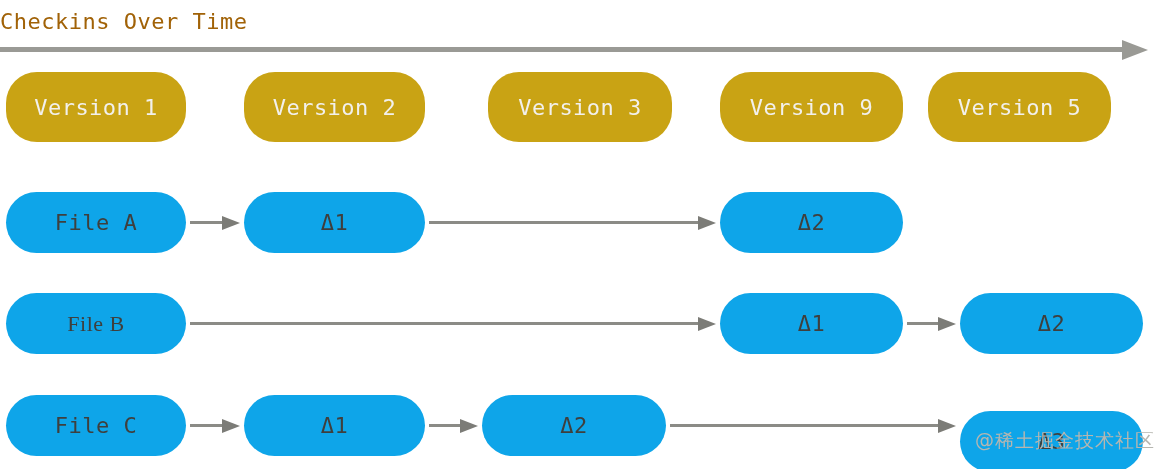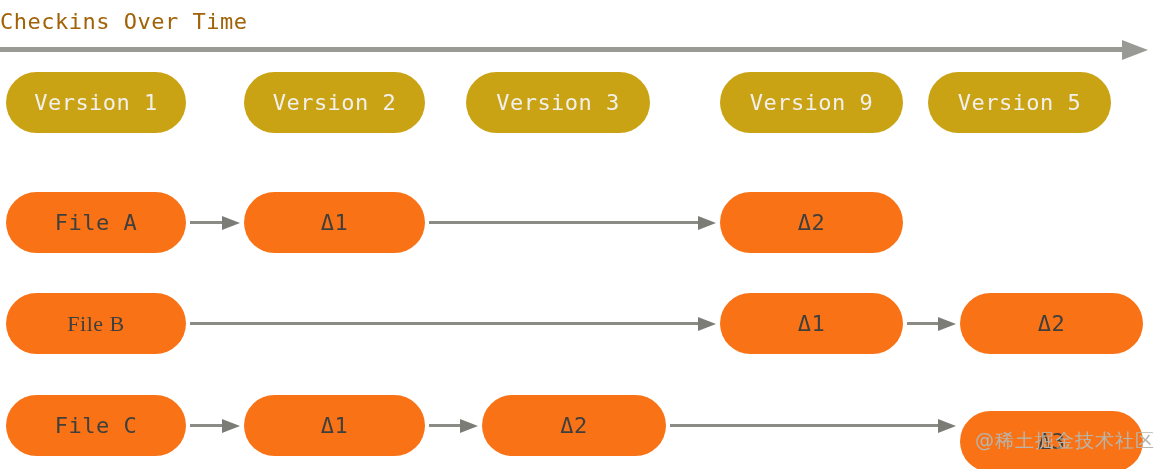--- a/index.html
+++ b/index.html
@@ -56,39 +56,39 @@
     height: 0;
     border-top: 10px solid transparent;
     border-bottom: 10px solid transparent;
     border-left: 26px solid #9a9a95;
   }
 
   
   .vpill {
     position: absolute;
     top: 72px;
-    height: 61px;
+    height: 70px;
     border-radius: 31px;
     background: #c9a314;
     color: #f2f0ec;
     font-size: 22px;
     letter-spacing: 0.5px;
     display: flex;
     align-items: center;
     justify-content: center;
     box-sizing: border-box;
     font-family: "DejaVu Sans Mono", "Liberation Mono", monospace;
   }
 
   
   .node {
     position: absolute;
     height: 61px;
     border-radius: 31px;
-    background: #f97316;
+    background: #0ea5e9;
     color: #3f3f3d;
     font-size: 22px;
     letter-spacing: 0.5px;
     display: flex;
     align-items: center;
     justify-content: center;
     box-sizing: border-box;
     font-family: "DejaVu Sans Mono", "Liberation Mono", monospace;
   }
 
@@ -132,21 +132,21 @@
   <div class="title">Checkins Over Time</div>
 
   <div class="axis">
     <div class="axis-line"></div>
     <div class="axis-head"></div>
   </div>
 
   <div id="versions-layer">
       <div class="vpill" style="left: 6px; width: 180px;">Version 1</div>
       <div class="vpill" style="left: 244px; width: 181px;">Version 2</div>
-      <div class="vpill" style="left: 466px; width: 184px;">Version 3</div>
+      <div class="vpill" style="left: 488px; width: 184px;">Version 3</div>
       <div class="vpill" style="left: 720px; width: 183px;">Version 9</div>
       <div class="vpill" style="left: 928px; width: 183px;">Version 5</div>
     </div>
 
   <div id="rows-layer">
       <div class="conn" style="left: 190px; top: 216px; width: 50px;">
         <div class="shaft" style="width: 32px;"></div>
         <div class="head" style="left: 32px;"></div>
       </div>
       <div class="conn" style="left: 429px; top: 216px; width: 287px;">

